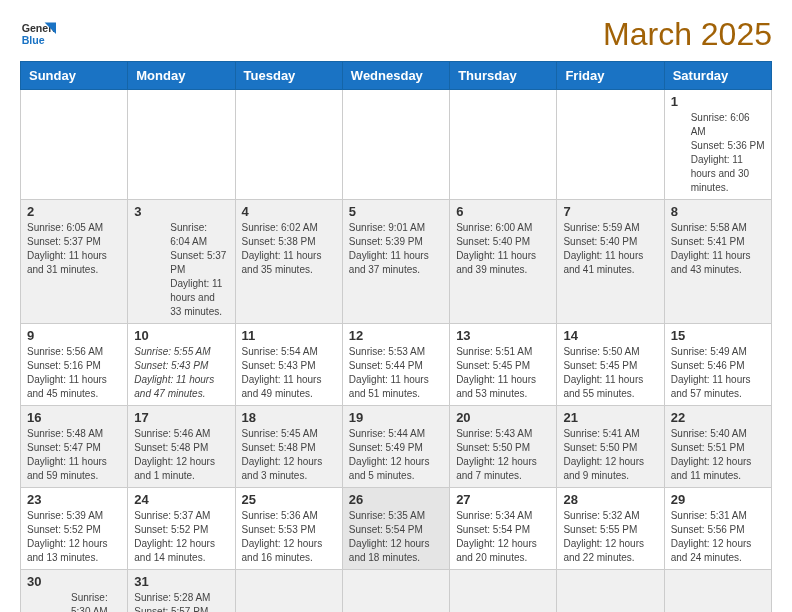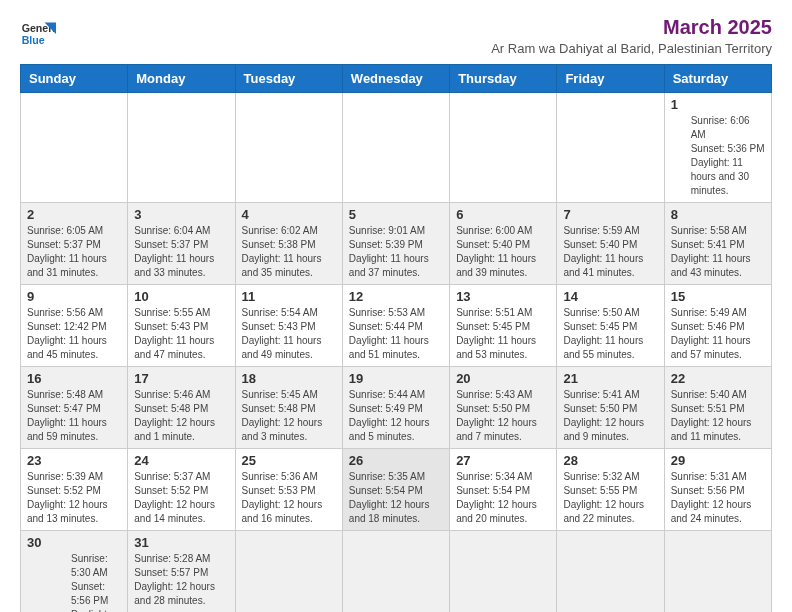--- a/index.html
+++ b/index.html
@@ -22,23 +22,23 @@
       gap: 6px;
     }
     .logo-icon {
       width: 36px;
       height: 36px;
     }
     .title-area {
       text-align: right;
     }
     .month-title {
-      font-size: 20px;
-      color: #701a75;
-      font-weight: 700;
+      font-size: 32px;
+      color: #a16207;
+      font-weight: 400;
     }
     .subtitle {
       font-size: 13px;
       color: #555;
       margin-top: 2px;
     }
     .calendar {
       width: 100%;
       border-collapse: collapse;
       margin-top: 8px;
@@ -80,21 +80,20 @@
 <div class="header-area">
   <div class="logo">
     <svg class="logo-icon" viewBox="0 0 44 44">
       <text x="2" y="20" font-size="13" font-weight="bold" fill="#333" font-family="Arial">General</text>
       <text x="2" y="34" font-size="13" font-weight="bold" fill="#1a73c4" font-family="Arial">Blue</text>
       <polygon points="30,8 44,8 44,22" fill="#1a73c4"></polygon>
     </svg>
   </div>
   <div class="title-area">
     <div class="month-title">March 2025</div>
-    <div class="subtitle">Ar Ram wa Dahiyat al Barid, Palestinian Territory</div>
   </div>
 </div>
 
 <table class="calendar">
   <thead>
     <tr>
       <th>Sunday</th>
       <th>Monday</th>
       <th>Tuesday</th>
       <th>Wednesday</th>
@@ -120,21 +119,21 @@
       </tr>
       <tr style="background: rgb(240, 240, 240);">
         <td style="background: rgb(240, 240, 240);">
           <div class="day-number">2</div>
           <div class="day-info" style="white-space: pre-line;">Sunrise: 6:05 AM
 Sunset: 5:37 PM
 Daylight: 11 hours and 31 minutes.</div>
         </td>
         <td style="background: rgb(240, 240, 240);">
           <div class="day-number">3</div>
-          <div class="day-info" style="white-space: pre-line;">Sunrise: 6:04 AM
+          <div class="day-info" style="white-space: pre-line; margin-left: 36px;">Sunrise: 6:04 AM
 Sunset: 5:37 PM
 Daylight: 11 hours and 33 minutes.</div>
         </td>
         <td style="background: rgb(240, 240, 240);">
           <div class="day-number">4</div>
           <div class="day-info" style="white-space: pre-line;">Sunrise: 6:02 AM
 Sunset: 5:38 PM
 Daylight: 11 hours and 35 minutes.</div>
         </td>
         <td style="background: rgb(240, 240, 240);">
@@ -159,26 +158,26 @@
           <div class="day-number">8</div>
           <div class="day-info" style="white-space: pre-line;">Sunrise: 5:58 AM
 Sunset: 5:41 PM
 Daylight: 11 hours and 43 minutes.</div>
         </td>
       </tr>
       <tr style="background: rgb(255, 255, 255);">
         <td style="background: rgb(255, 255, 255);">
           <div class="day-number">9</div>
           <div class="day-info" style="white-space: pre-line;">Sunrise: 5:56 AM
-Sunset: 12:42 PM
+Sunset: 5:16 PM
 Daylight: 11 hours and 45 minutes.</div>
         </td>
         <td style="background: rgb(255, 255, 255);">
           <div class="day-number">10</div>
-          <div class="day-info" style="white-space: pre-line;">Sunrise: 5:55 AM
+          <div class="day-info" style="white-space: pre-line; font-style: italic;">Sunrise: 5:55 AM
 Sunset: 5:43 PM
 Daylight: 11 hours and 47 minutes.</div>
         </td>
         <td style="background: rgb(255, 255, 255);">
           <div class="day-number">11</div>
           <div class="day-info" style="white-space: pre-line;">Sunrise: 5:54 AM
 Sunset: 5:43 PM
 Daylight: 11 hours and 49 minutes.</div>
         </td>
         <td style="background: rgb(255, 255, 255);">

